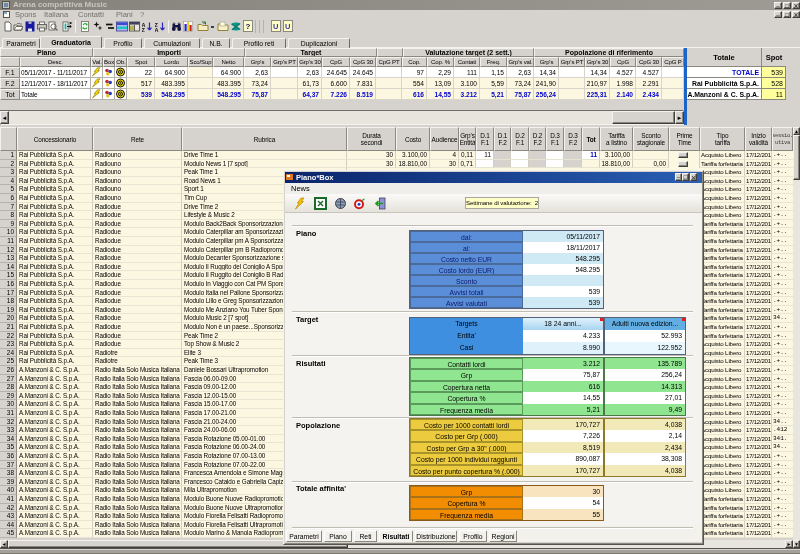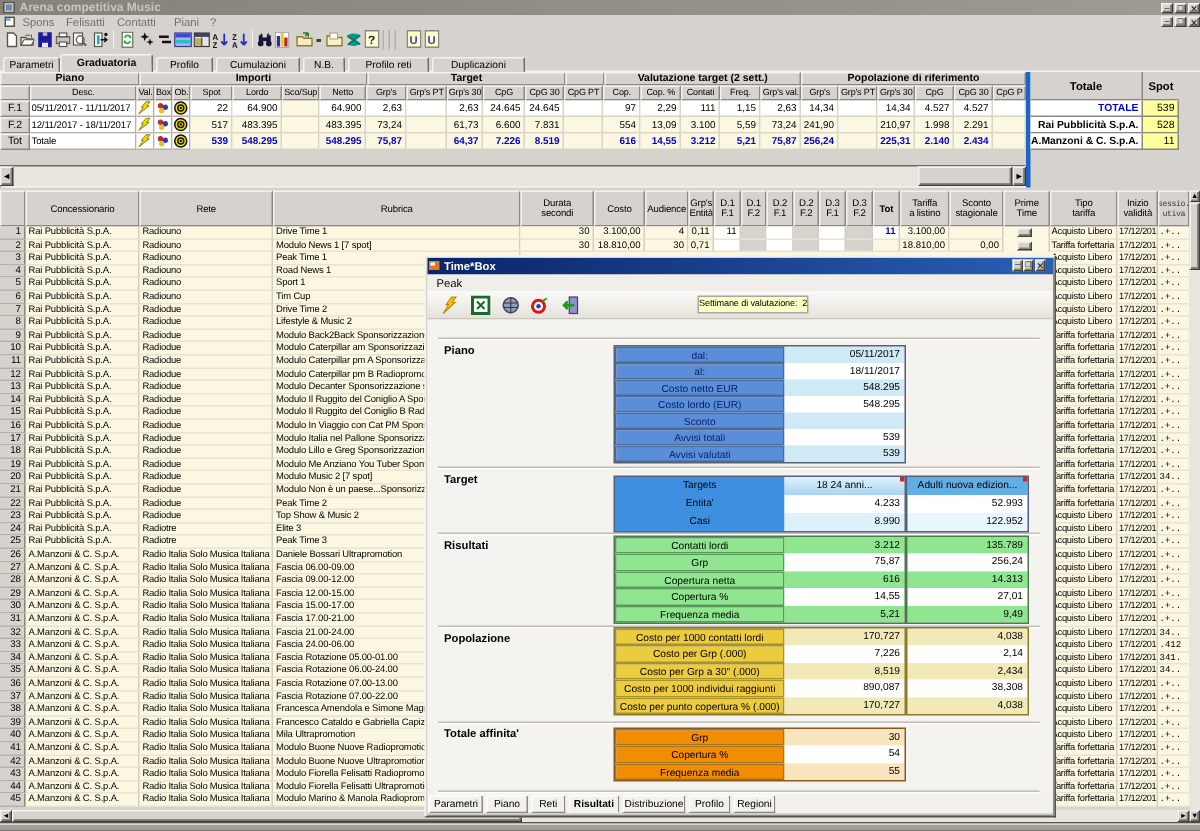--- a/index.html
+++ b/index.html
@@ -14,21 +14,21 @@
 <div class="abs" style="left:2px;top:1px;width:8px;height:8px;background:#c8c4bc;border:1px solid #55534e;"></div>
 <div class="abs" style="left:4px;top:3px;width:4px;height:4px;background:#6a8ab0;"></div>
 <div class="abs" style="left:13px;top:0px;height:10px;line-height:10px;font-size:8px;font-weight:bold;color:#c9c6bf;">Arena competitiva Music</div>
 <div class="abs btn" style="left:774px;top:2px;width:8px;height:7px;font-size:6px;color:#111;">–</div>
 <div class="abs btn" style="left:783px;top:2px;width:8px;height:7px;font-size:6px;color:#111;">□</div>
 <div class="abs btn" style="left:792px;top:2px;width:8px;height:7px;font-size:6px;color:#111;">✕</div>
 <div class="abs" style="left:0;top:10px;width:800px;height:9px;background:#d6d3ce;"></div>
 <div class="abs" style="left:3px;top:11px;width:7px;height:7px;background:#fdfdf4;border:1px solid #55534e;"></div>
 <div class="abs" style="left:4px;top:12px;width:3px;height:2px;background:#8aa8c8;"></div>
 <div class="abs" style="left:15px;top:10px;height:9px;line-height:9px;font-size:7.5px;color:#716f69;">Spons</div>
-<div class="abs" style="left:44px;top:10px;height:9px;line-height:9px;font-size:7.5px;color:#716f69;">Felisatti</div>
+<div class="abs" style="left:44px;top:10px;height:9px;line-height:9px;font-size:7.5px;color:#716f69;">Italiana</div>
 <div class="abs" style="left:78px;top:10px;height:9px;line-height:9px;font-size:7.5px;color:#716f69;">Contatti</div>
 <div class="abs" style="left:116px;top:10px;height:9px;line-height:9px;font-size:7.5px;color:#716f69;">Piani</div>
 <div class="abs" style="left:140px;top:10px;height:9px;line-height:9px;font-size:7.5px;color:#716f69;">?</div>
 <div class="abs btn" style="left:774px;top:11px;width:8px;height:7px;font-size:6px;color:#111;">–</div>
 <div class="abs btn" style="left:783px;top:11px;width:8px;height:7px;font-size:6px;color:#111;">□</div>
 <div class="abs btn" style="left:792px;top:11px;width:8px;height:7px;font-size:6px;color:#111;">✕</div>
 <div class="abs" style="left:0;top:19px;width:800px;height:17px;background:#d6d3ce;"></div>
 <div class="abs" style="left:3px;top:21px;width:10px;height:11px;"><svg width="10" height="11" viewBox="0 0 10 11">
       <path d="M2 1 h4 l2 2 v7 h-6 z" fill="#fff" stroke="#55534e" stroke-width="0.9"></path>
     </svg></div>
@@ -677,26 +677,26 @@
 <div class="abs btn" style="left:8px;top:540px;width:340px;height:8px;"></div>
 <div class="abs" style="left:0;top:548px;width:800px;height:1px;background:#55534e;"></div>
 <div class="abs" style="left:0;top:549px;width:800px;height:4px;background:#a3a09a;border-top:1px solid #d6d3ce;"></div>
 <div class="abs" style="left:0;top:553px;width:800px;height:1px;background:#7a786f;"></div>
 <div class="abs" style="left:283px;top:170px;width:421px;height:375px;background:#f2f1ec;border:1px solid #55534e;border-top-color:#f4f2ee;border-left-color:#f4f2ee;box-shadow:inset 1px 1px 0 #d6d3ce, inset -1px -1px 0 #8a887f;z-index:10;"></div>
 <div class="abs" style="z-index:11;left:285px;top:172px;width:417px;height:11px;background:linear-gradient(90deg,#0a246a,#2a5fb4);"></div>
 <div class="abs" style="z-index:11;left:286px;top:173px;width:8px;height:8px;"><svg width="8" height="8">
       <rect x="0" y="1" width="7" height="6" fill="#e07820"></rect>
       <rect x="1" y="2" width="3" height="2" fill="#fff"></rect>
     </svg></div>
-<div class="abs" style="z-index:11;left:296px;top:172px;height:11px;line-height:11px;font-size:7.5px;font-weight:bold;color:#fff;">Time*Box</div>
+<div class="abs" style="z-index:11;left:296px;top:172px;height:11px;line-height:11px;font-size:7.5px;font-weight:bold;color:#fff;">Piano*Box</div>
 <div class="abs btn" style="z-index:11;left:675px;top:173px;width:7px;height:8px;font-size:6px;color:#111;">–</div>
 <div class="abs btn" style="z-index:11;left:682px;top:173px;width:7px;height:8px;font-size:6px;color:#111;">□</div>
 <div class="abs btn" style="z-index:11;left:690px;top:173px;width:7px;height:8px;font-size:6px;color:#111;">✕</div>
 <div class="abs" style="z-index:11;left:285px;top:183px;width:417px;height:11px;background:#f0eeea;"></div>
-<div class="abs" style="z-index:11;left:291px;top:183px;height:11px;line-height:11px;font-size:7.5px;">Peak</div>
+<div class="abs" style="z-index:11;left:291px;top:183px;height:11px;line-height:11px;font-size:7.5px;">News</div>
 <div class="abs" style="z-index:11;left:285px;top:194px;width:417px;height:19px;background:linear-gradient(#fbfaf8,#e4e2da);border-bottom:1px solid #c8c5bc;"></div>
 <div class="abs" style="z-index:11;left:294px;top:197px;width:13px;height:13px;"><svg width="13" height="13" viewBox="0 0 13 13">
       <path d="M1.5 12 L5 6 L3.5 6 L7 1 L10 1 L7.5 4.5 L9.5 4.5 Z" fill="#f5c200" stroke="#b88a00" stroke-width="0.7"></path>
     </svg></div>
 <div class="abs" style="z-index:11;left:314px;top:197px;width:13px;height:13px;"><svg width="13" height="13" viewBox="0 0 13 13">
       <rect x="1" y="1" width="11" height="11" fill="#fff" stroke="#1a6a2a" stroke-width="2"></rect>
       <path d="M4 4 l5 5 M9 4 l-5 5" stroke="#1a6a2a" stroke-width="1.4"></path>
     </svg></div>
 <div class="abs" style="z-index:11;left:334px;top:197px;width:13px;height:13px;"><svg width="13" height="13" viewBox="0 0 13 13">
       <circle cx="6.5" cy="6.5" r="5" fill="#8aa0b8" stroke="#445" stroke-width="1"></circle>

